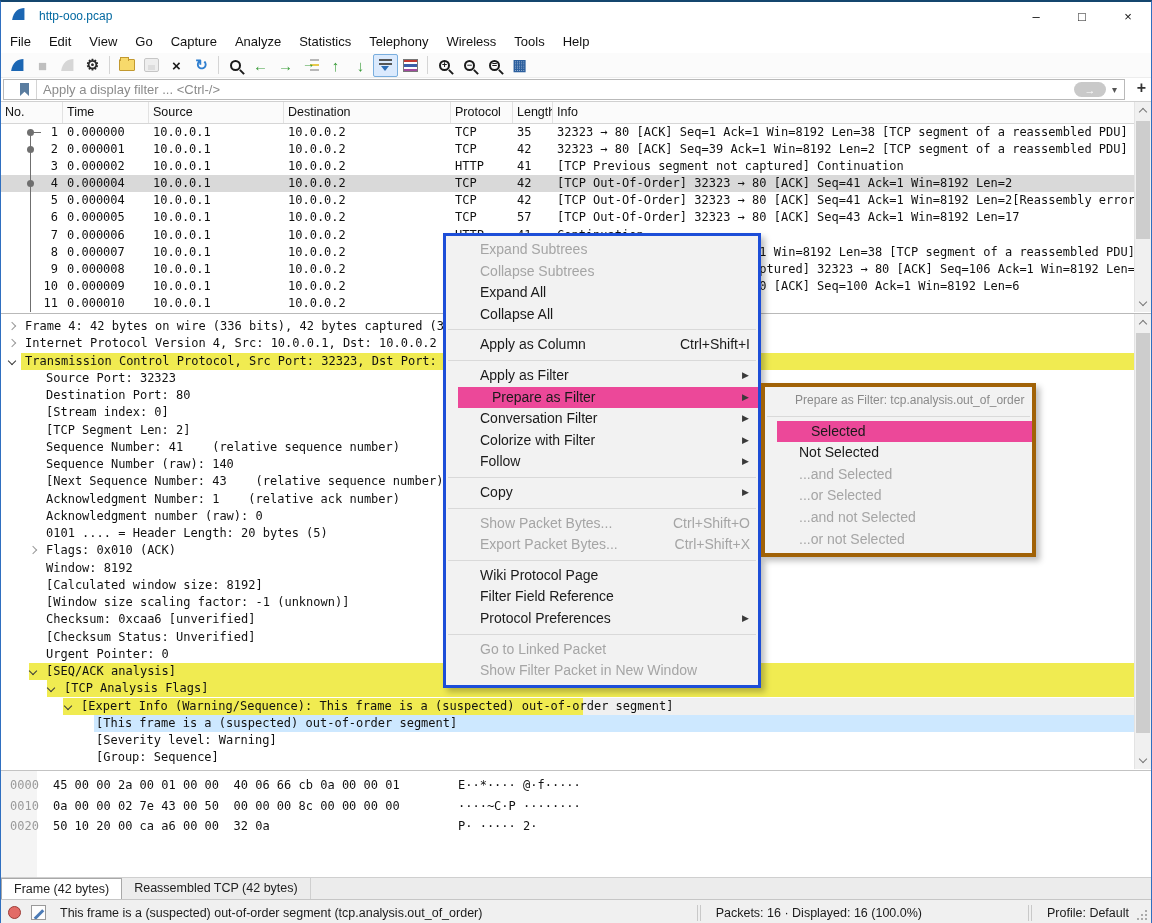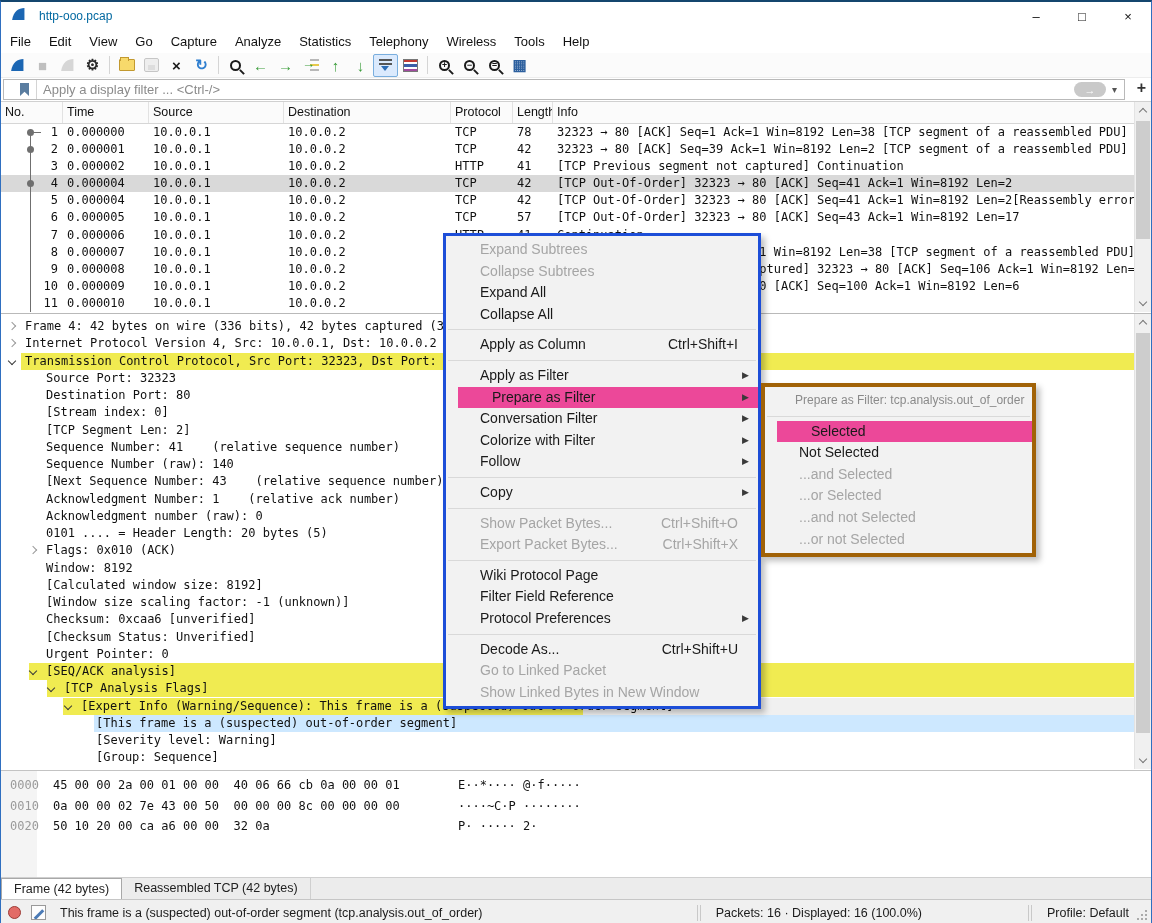--- a/index.html
+++ b/index.html
@@ -112,21 +112,21 @@
   .sb-grip{width:11px;height:11px;margin:6px 3px 0 0;position:relative;flex:none;}
   .sb-grip i{position:absolute;left:8px;top:0;width:2px;height:2px;background:#aaa;
     box-shadow:0 0 #aaa,-4px 4px #aaa,0 4px #aaa,-8px 8px #aaa,-4px 8px #aaa,0 8px #aaa;}
 
   
   .cmenu{position:absolute;left:442px;top:231px;width:318px;background:#f2f2f2;border:3px solid #1d4ed8;
     box-shadow:4px 4px 6px rgba(0,0,0,.25);padding:3px 0;z-index:40;font-size:14px;color:#1a1a1a;}
   .cm-item{position:relative;height:21.6px;line-height:21.6px;padding-left:34px;white-space:nowrap;}
   .cm-item.dis{color:#a5a5a5;}
   .cm-item.hl{background:#ec4899;margin-left:12px;}
-  .cm-sc{position:absolute;right:20px;}
+  .cm-sc{position:absolute;right:8px;}
   .cm-arr{position:absolute;right:9px;top:0;font-size:9px;color:#3a3a3a;}
   .cm-sep{height:1px;background:#d9d9d9;margin:4px 2px;}
   .smenu{position:absolute;left:760px;top:381px;width:275px;background:#f2f2f2;border:4px solid #a16207;
     box-shadow:4px 4px 6px rgba(0,0,0,.25);padding:3px 0;z-index:50;font-size:14px;color:#1a1a1a;}
   .sm-head{height:21.6px;line-height:21.6px;padding-left:30px;color:#8a8a8a;font-size:12px;white-space:nowrap;}
 </style>
 </head>
 <body>
 
 <div class="window">
@@ -264,21 +264,21 @@
         <span class="ph-cell">Length</span>
         <span class="ph-cell">Info</span>
       </div>
     <div class="plist-body" id="pbody">
         <div class="p-row">
           <span class="pc c0">1</span>
           <span class="pc c1">0.000000</span>
           <span class="pc c2">10.0.0.1</span>
           <span class="pc c3">10.0.0.2</span>
           <span class="pc c4">TCP</span>
-          <span class="pc c5">78</span>
+          <span class="pc c5">35</span>
           <span class="pc c6">32323 → 80 [ACK] Seq=1 Ack=1 Win=8192 Len=38 [TCP segment of a reassembled PDU]</span>
         </div>
         <div class="p-row">
           <span class="pc c0">2</span>
           <span class="pc c1">0.000001</span>
           <span class="pc c2">10.0.0.1</span>
           <span class="pc c3">10.0.0.2</span>
           <span class="pc c4">TCP</span>
           <span class="pc c5">42</span>
           <span class="pc c6">32323 → 80 [ACK] Seq=39 Ack=1 Win=8192 Len=2 [TCP segment of a reassembled PDU]</span>
@@ -518,23 +518,22 @@
       <div class="cm-sep"></div>
       <div class="cm-item"><span>Copy</span><span class="cm-arr">▶</span></div>
       <div class="cm-sep"></div>
       <div class="cm-item dis"><span>Show Packet Bytes...</span><span class="cm-sc">Ctrl+Shift+O</span></div>
       <div class="cm-item dis"><span>Export Packet Bytes...</span><span class="cm-sc">Ctrl+Shift+X</span></div>
       <div class="cm-sep"></div>
       <div class="cm-item"><span>Wiki Protocol Page</span></div>
       <div class="cm-item"><span>Filter Field Reference</span></div>
       <div class="cm-item"><span>Protocol Preferences</span><span class="cm-arr">▶</span></div>
       <div class="cm-sep"></div>
-      <div class="cm-item"><span>Decode As...</span><span class="cm-sc">Ctrl+Shift+U</span></div>
       <div class="cm-item dis"><span>Go to Linked Packet</span></div>
-      <div class="cm-item dis"><span>Show Linked Bytes in New Window</span></div>
+      <div class="cm-item dis"><span>Show Filter Packet in New Window</span></div>
     </div>
 
   <div class="smenu" id="smenu">
     <div class="sm-head">Prepare as Filter: tcp.analysis.out_of_order</div>
     <div class="cm-sep"></div>
   <div class="cm-item hl"><span>Selected</span></div>
       <div class="cm-item"><span>Not Selected</span></div>
       <div class="cm-item dis"><span>...and Selected</span></div>
       <div class="cm-item dis"><span>...or Selected</span></div>
       <div class="cm-item dis"><span>...and not Selected</span></div>

